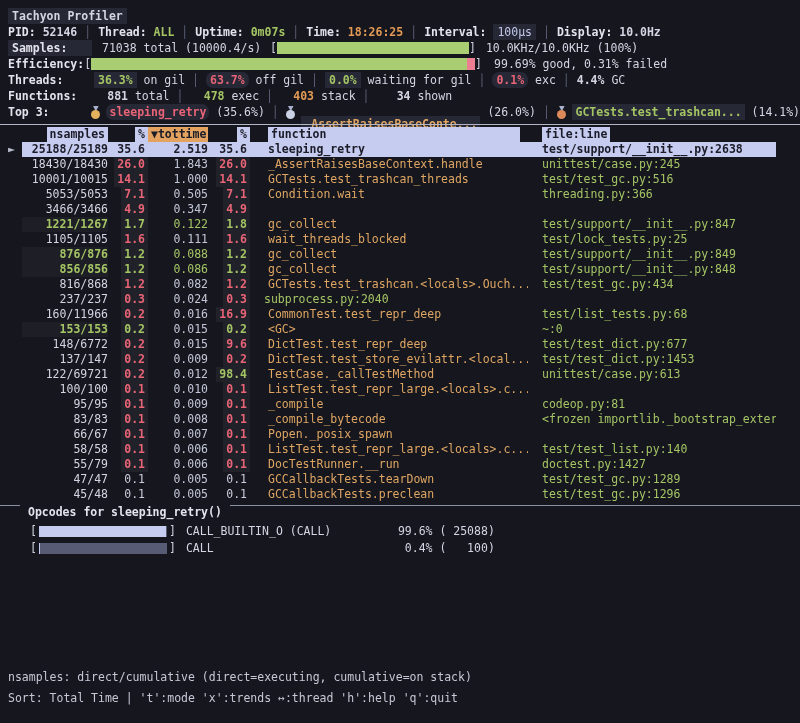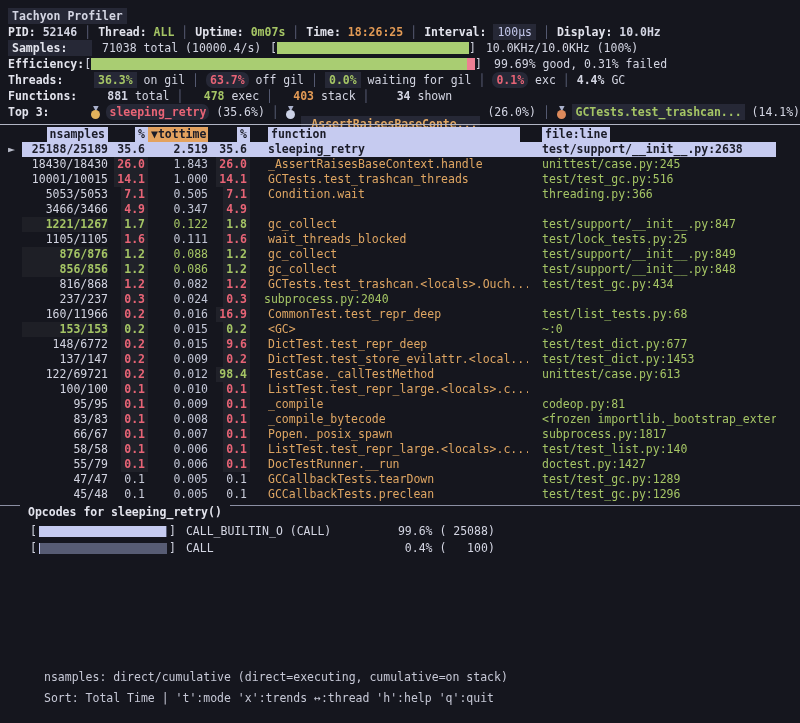--- a/index.html
+++ b/index.html
@@ -64,21 +64,21 @@
   .opdiv{display:flex;height:15px;margin:3px 0 3px -8px;width:800px;}
   .opdiv .seg{height:1px;background:#8b8fa3;}
   .opdiv .seg.short{width:20px;} .opdiv .seg.long{flex:1;}
   .opdiv .optitle{font-weight:bold;color:#e2e3ec;padding:0 8px;white-space:pre;}
   .oprow{display:flex;align-items:center;height:17px;line-height:17px;padding-left:22px;white-space:pre;}
   .opbar{display:inline-block;width:128px;height:11px;background:var(--bargray);margin:0 2px;position:relative;}
   .opbar .fill{position:absolute;left:0;top:0;bottom:0;background:var(--lav);}
   .opname{flex:0 0 222px;padding-left:10px;}
   .oppct{white-space:pre;min-width:100px;}
   
-  #footer{margin-top:auto;margin-left:36px;}
+  #footer{margin-top:auto;}
   #footer .fline{height:21px;line-height:21px;color:#c6c8d6;white-space:pre;}
 </style>
 </head>
 <body>
 
 <div id="screen">
 
   <div class="tline">
     <span class="chipbg b">Tachyon Profiler</span>
   </div>
@@ -131,21 +131,21 @@
       <div class="trow"><div class="cell c-marker"></div><div class="cell c-ns">816/868</div><div class="cell c-p1"><span class="chip r">1.2</span></div><div class="cell c-tt">0.082</div><div class="cell c-p2"><span class="chip r">1.2</span></div><div class="cell c-fn">GCTests.test_trashcan.&lt;locals&gt;.Ouch...</div><div class="cell c-file">test/test_gc.py:434</div></div>
       <div class="trow"><div class="cell c-marker"></div><div class="cell c-ns">237/237</div><div class="cell c-p1"><span class="chip r">0.3</span></div><div class="cell c-tt">0.024</div><div class="cell c-p2"><span class="chip r">0.3</span></div><div class="cell c-file">subprocess.py:2040</div></div>
       <div class="trow"><div class="cell c-marker"></div><div class="cell c-ns">160/11966</div><div class="cell c-p1"><span class="chip r">0.2</span></div><div class="cell c-tt">0.016</div><div class="cell c-p2"><span class="chip r">16.9</span></div><div class="cell c-fn">CommonTest.test_repr_deep</div><div class="cell c-file">test/list_tests.py:68</div></div>
       <div class="trow"><div class="cell c-marker"></div><div class="cell c-ns g">153/153</div><div class="cell c-p1"><span class="chip g">0.2</span></div><div class="cell c-tt">0.015</div><div class="cell c-p2"><span class="chip g">0.2</span></div><div class="cell c-fn">&lt;GC&gt;</div><div class="cell c-file">~:0</div></div>
       <div class="trow"><div class="cell c-marker"></div><div class="cell c-ns">148/6772</div><div class="cell c-p1"><span class="chip r">0.2</span></div><div class="cell c-tt">0.015</div><div class="cell c-p2"><span class="chip r">9.6</span></div><div class="cell c-fn">DictTest.test_repr_deep</div><div class="cell c-file">test/test_dict.py:677</div></div>
       <div class="trow"><div class="cell c-marker"></div><div class="cell c-ns">137/147</div><div class="cell c-p1"><span class="chip r">0.2</span></div><div class="cell c-tt">0.009</div><div class="cell c-p2"><span class="chip r">0.2</span></div><div class="cell c-fn">DictTest.test_store_evilattr.&lt;local...</div><div class="cell c-file">test/test_dict.py:1453</div></div>
       <div class="trow"><div class="cell c-marker"></div><div class="cell c-ns">122/69721</div><div class="cell c-p1"><span class="chip r">0.2</span></div><div class="cell c-tt">0.012</div><div class="cell c-p2"><span class="chip g">98.4</span></div><div class="cell c-fn">TestCase._callTestMethod</div><div class="cell c-file">unittest/case.py:613</div></div>
       <div class="trow"><div class="cell c-marker"></div><div class="cell c-ns">100/100</div><div class="cell c-p1"><span class="chip r">0.1</span></div><div class="cell c-tt">0.010</div><div class="cell c-p2"><span class="chip r">0.1</span></div><div class="cell c-fn">ListTest.test_repr_large.&lt;locals&gt;.c...</div></div>
       <div class="trow"><div class="cell c-marker"></div><div class="cell c-ns">95/95</div><div class="cell c-p1"><span class="chip r">0.1</span></div><div class="cell c-tt">0.009</div><div class="cell c-p2"><span class="chip r">0.1</span></div><div class="cell c-fn">_compile</div><div class="cell c-file">codeop.py:81</div></div>
       <div class="trow"><div class="cell c-marker"></div><div class="cell c-ns">83/83</div><div class="cell c-p1"><span class="chip r">0.1</span></div><div class="cell c-tt">0.008</div><div class="cell c-p2"><span class="chip r">0.1</span></div><div class="cell c-fn">_compile_bytecode</div><div class="cell c-file">&lt;frozen importlib._bootstrap_externa</div></div>
-      <div class="trow"><div class="cell c-marker"></div><div class="cell c-ns">66/67</div><div class="cell c-p1"><span class="chip r">0.1</span></div><div class="cell c-tt">0.007</div><div class="cell c-p2"><span class="chip r">0.1</span></div><div class="cell c-fn">Popen._posix_spawn</div><div class="cell c-file">subprocess.py:1817</div></div>
+      <div class="trow"><div class="cell c-marker"></div><div class="cell c-ns">66/67</div><div class="cell c-p1"><span class="chip r">0.1</span></div><div class="cell c-tt">0.007</div><div class="cell c-p2"><span class="chip r">0.1</span></div><div class="cell c-fn">Popen._posix_spawn</div></div>
       <div class="trow"><div class="cell c-marker"></div><div class="cell c-ns">58/58</div><div class="cell c-p1"><span class="chip r">0.1</span></div><div class="cell c-tt">0.006</div><div class="cell c-p2"><span class="chip r">0.1</span></div><div class="cell c-fn">ListTest.test_repr_large.&lt;locals&gt;.c...</div><div class="cell c-file">test/test_list.py:140</div></div>
       <div class="trow"><div class="cell c-marker"></div><div class="cell c-ns">55/79</div><div class="cell c-p1"><span class="chip r">0.1</span></div><div class="cell c-tt">0.006</div><div class="cell c-p2"><span class="chip r">0.1</span></div><div class="cell c-fn">DocTestRunner.__run</div><div class="cell c-file">doctest.py:1427</div></div>
       <div class="trow"><div class="cell c-marker"></div><div class="cell c-ns">47/47</div><div class="cell c-p1"><span class="chip w">0.1</span></div><div class="cell c-tt">0.005</div><div class="cell c-p2"><span class="chip w">0.1</span></div><div class="cell c-fn">GCCallbackTests.tearDown</div><div class="cell c-file">test/test_gc.py:1289</div></div>
       <div class="trow"><div class="cell c-marker"></div><div class="cell c-ns">45/48</div><div class="cell c-p1"><span class="chip w">0.1</span></div><div class="cell c-tt">0.005</div><div class="cell c-p2"><span class="chip w">0.1</span></div><div class="cell c-fn">GCCallbackTests.preclean</div><div class="cell c-file">test/test_gc.py:1296</div></div>
     </div>
 
   <div class="opdiv">
     <span class="seg short"></span>
     <span class="optitle">Opcodes for sleeping_retry()</span>
     <span class="seg long"></span>

